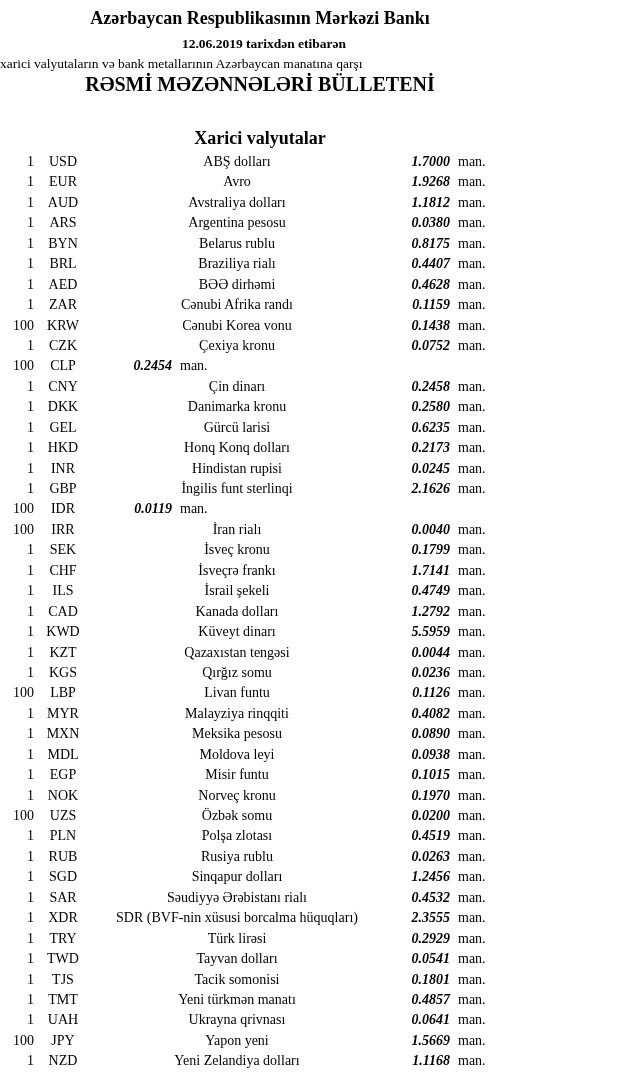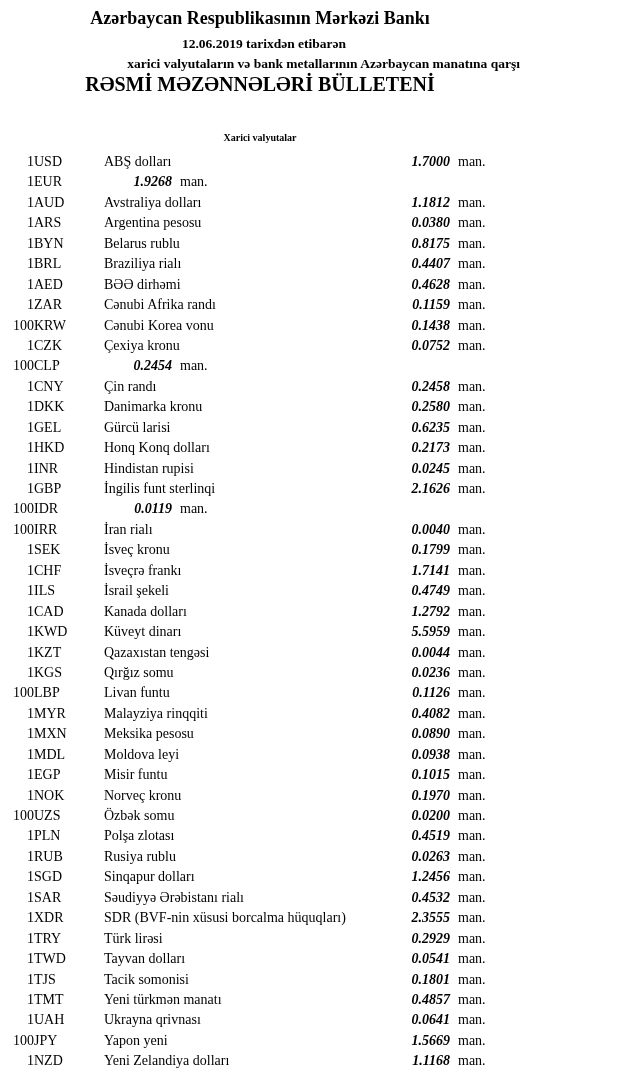--- a/index.html
+++ b/index.html
@@ -24,35 +24,35 @@
   }
   .date-line {
     text-align: center;
     font-weight: bold;
     font-size: 13.5px;
     line-height: 20px;
     margin-top: 4px;
     padding-left: 8px;
   }
   .subtitle-line {
-    text-align: right;
-    font-weight: bold;
+    text-align: left;
+    font-weight: normal;
     font-size: 13.5px;
     line-height: 20px;
   }
   .bulletin-title {
     text-align: center;
     font-weight: bold;
     font-size: 20px;
     line-height: 21px;
   }
   .section-title {
     text-align: center;
     font-weight: bold;
-    font-size: 10px;
+    font-size: 18px;
     line-height: 18px;
     margin-top: 34px;
   }
   .rows {
     margin-top: 5px;
     padding-left: 4px;
     padding-right: 26px;
   }
   .row {
     display: flex;
@@ -62,26 +62,26 @@
     font-size: 14px;
     white-space: nowrap;
   }
   .row .qty {
     width: 30px;
     text-align: right;
     flex: 0 0 auto;
   }
   .row .code {
     width: 58px;
-    text-align: left;
+    text-align: center;
     flex: 0 0 auto;
   }
   .row .name {
     flex: 1 1 auto;
-    text-align: left;
+    text-align: center;
     padding-left: 12px;
     overflow: hidden;
   }
   .row .rate {
     width: 80px;
     text-align: right;
     flex: 0 0 auto;
     font-weight: bold;
     font-style: italic;
     font-size: 14px;
@@ -108,20 +108,21 @@
       <div class="row">
         <span class="qty">1</span>
         <span class="code">USD</span>
         <span class="name">ABŞ dolları</span>
         <span class="rate">1.7000</span>
         <span class="unit">man.</span>
       </div>
       <div class="row">
         <span class="qty">1</span>
         <span class="code">EUR</span>
+        <span class="name">Avro</span>
         <span class="rate">1.9268</span>
         <span class="unit">man.</span>
       </div>
       <div class="row">
         <span class="qty">1</span>
         <span class="code">AUD</span>
         <span class="name">Avstraliya dolları</span>
         <span class="rate">1.1812</span>
         <span class="unit">man.</span>
       </div>
@@ -176,21 +177,21 @@
       </div>
       <div class="row">
         <span class="qty">100</span>
         <span class="code">CLP</span>
         <span class="rate">0.2454</span>
         <span class="unit">man.</span>
       </div>
       <div class="row">
         <span class="qty">1</span>
         <span class="code">CNY</span>
-        <span class="name">Çin randı</span>
+        <span class="name">Çin dinarı</span>
         <span class="rate">0.2458</span>
         <span class="unit">man.</span>
       </div>
       <div class="row">
         <span class="qty">1</span>
         <span class="code">DKK</span>
         <span class="name">Danimarka kronu</span>
         <span class="rate">0.2580</span>
         <span class="unit">man.</span>
       </div>

